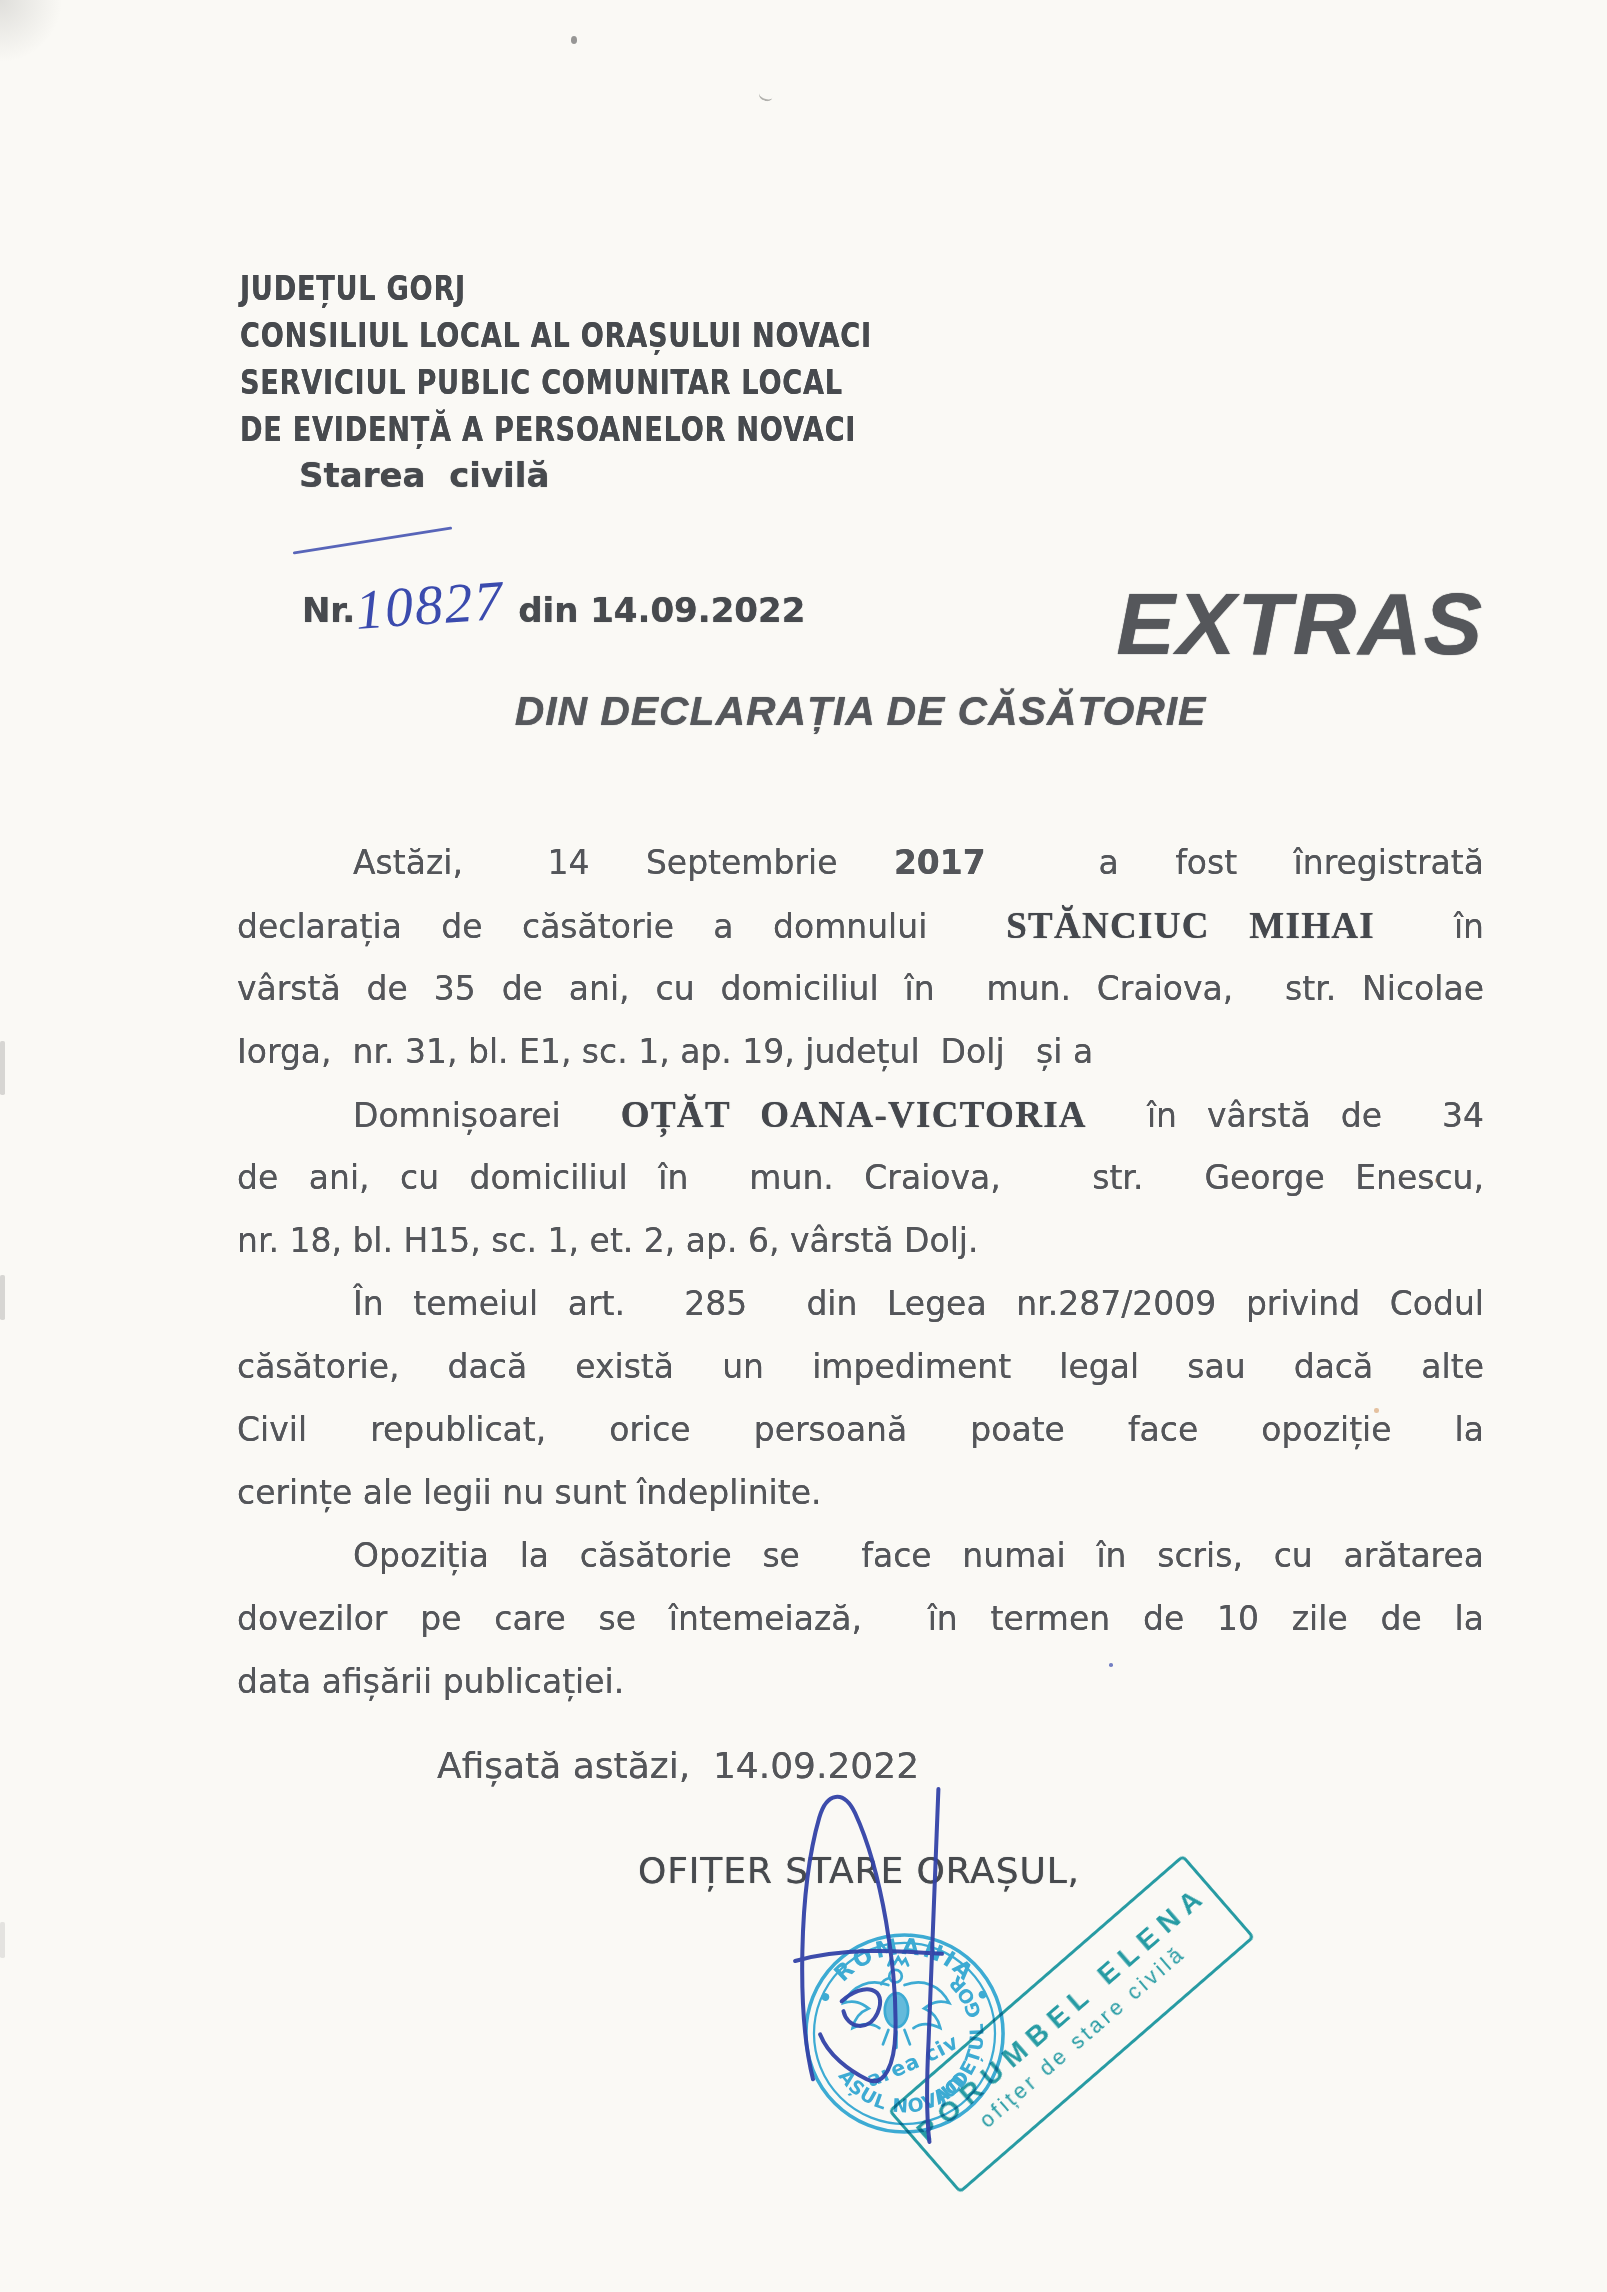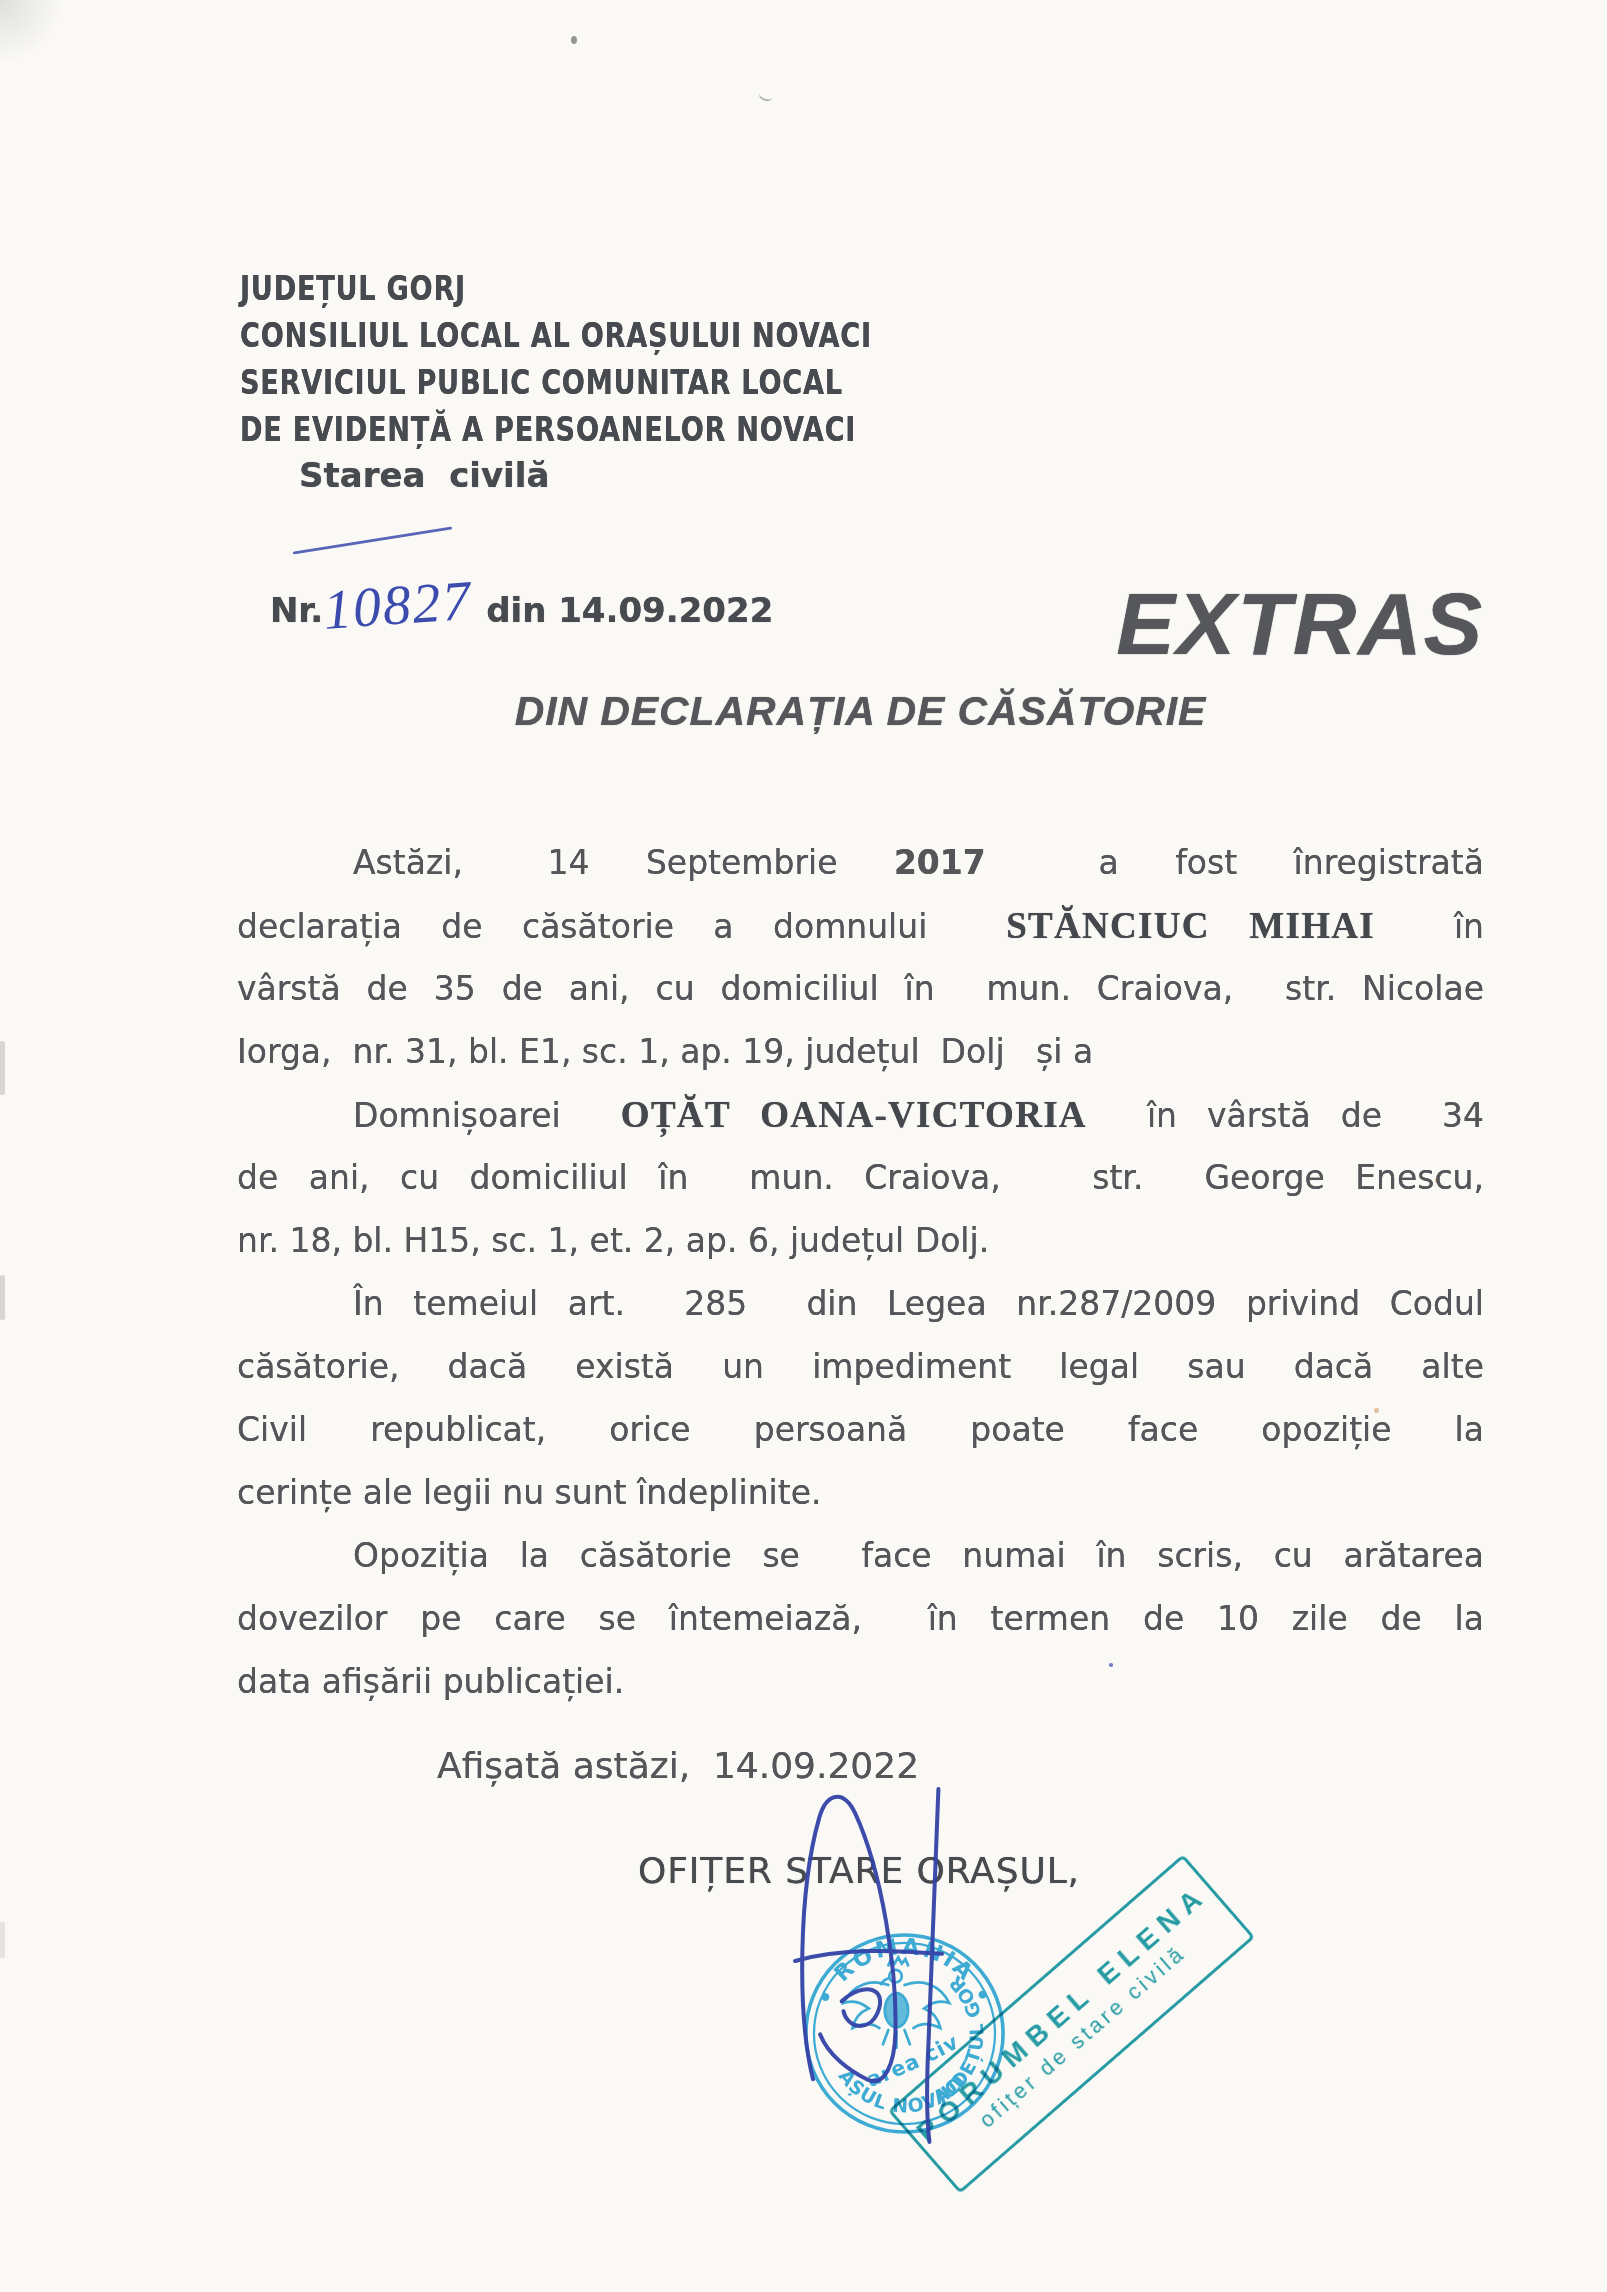--- a/index.html
+++ b/index.html
@@ -16,21 +16,21 @@
   .issuer{position:absolute;left:240px;top:265px;font-weight:bold;}
   .issuer .hline{
     display:block;height:47px;line-height:47px;font-size:34px;color:var(--c-ink-dark,#474a4e);
     transform:scaleX(.8);transform-origin:left center;white-space:pre;letter-spacing:0.9px;
     text-shadow:0 0 0.7px var(--c-ink-dark,#474a4e);
   }
   .dept{height:45px;line-height:45px;font-size:34px;margin-left:59px;white-space:pre;
         color:var(--c-ink-dark,#474a4e);text-shadow:0 0 0.7px var(--c-ink-dark,#474a4e);}
   .regline{position:relative;height:75px;line-height:70px;white-space:pre;}
   .reg-label,.reg-date{font-size:34px;font-weight:bold;color:var(--c-ink-dark,#474a4e);
-        text-shadow:0 0 0.7px var(--c-ink-dark,#474a4e);}
+        text-shadow:0 0 0.7px var(--c-ink-dark,#474a4e);margin-left:32px;}
   .reg-date{margin-left:14px;}
   .reg-hand{
     display:inline-block;font-family:"Liberation Serif",serif;font-style:italic;
     font-size:56px;font-weight:normal;color:var(--c-pen,#3b4bae);letter-spacing:1.8px;
     transform:rotate(-4deg) translateY(1.8px);
   }
   .pen-strike{
     position:absolute;left:52px;top:41px;width:161px;height:3.1px;border-radius:2.7px;
     background:var(--c-pen,#3b4bae);transform:rotate(-9deg);opacity:.85;
   }
@@ -121,21 +121,21 @@
   <div class="doc-title">EXTRAS</div>
   <div class="doc-subtitle">DIN DECLARAȚIA DE CĂSĂTORIE</div>
 
   <div class="body-text">
       <div class="bline full indent"><span class="seg plain">Astăzi,   14  Septembrie  </span><span class="seg b">2017</span><span class="seg plain">    a  fost  înregistrată</span></div>
       <div class="bline full"><span class="seg plain">declarația de căsătorie a domnului  </span><span class="seg name">STĂNCIUC MIHAI</span><span class="seg plain">  în</span></div>
       <div class="bline full"><span class="seg plain">vârstă de 35 de ani, cu domiciliul în  mun. Craiova,  str. Nicolae</span></div>
       <div class="bline"><span class="seg plain">Iorga,  nr. 31, bl. E1, sc. 1, ap. 19, județul  Dolj   și a</span></div>
       <div class="bline full indent"><span class="seg plain">Domnișoarei  </span><span class="seg name">OȚĂT OANA-VICTORIA</span><span class="seg plain">  în vârstă de  34</span></div>
       <div class="bline full"><span class="seg plain">de ani, cu domiciliul în  mun. Craiova,   str.  George Enescu,</span></div>
-      <div class="bline"><span class="seg plain">nr. 18, bl. H15, sc. 1, et. 2, ap. 6, județul Dolj.</span></div>
+      <div class="bline"><span class="seg plain">nr. 18, bl. H15, sc. 1, et. 2, ap. 6, vârstă Dolj.</span></div>
       <div class="bline full indent"><span class="seg plain">În temeiul art.  285  din Legea nr.287/2009 privind Codul</span></div>
       <div class="bline full"><span class="seg plain">căsătorie,  dacă  există  un  impediment  legal  sau  dacă  alte</span></div>
       <div class="bline full"><span class="seg plain">Civil  republicat,  orice  persoană  poate  face  opoziție  la</span></div>
       <div class="bline"><span class="seg plain">cerințe ale legii nu sunt îndeplinite.</span></div>
       <div class="bline full indent"><span class="seg plain">Opoziția la căsătorie se  face numai în scris, cu arătarea</span></div>
       <div class="bline full"><span class="seg plain">dovezilor pe care se întemeiază,  în termen de 10 zile de la</span></div>
       <div class="bline"><span class="seg plain">data afișării publicației.</span></div>
     </div>
 
   <div class="posted">Afișată astăzi,  14.09.2022</div>

